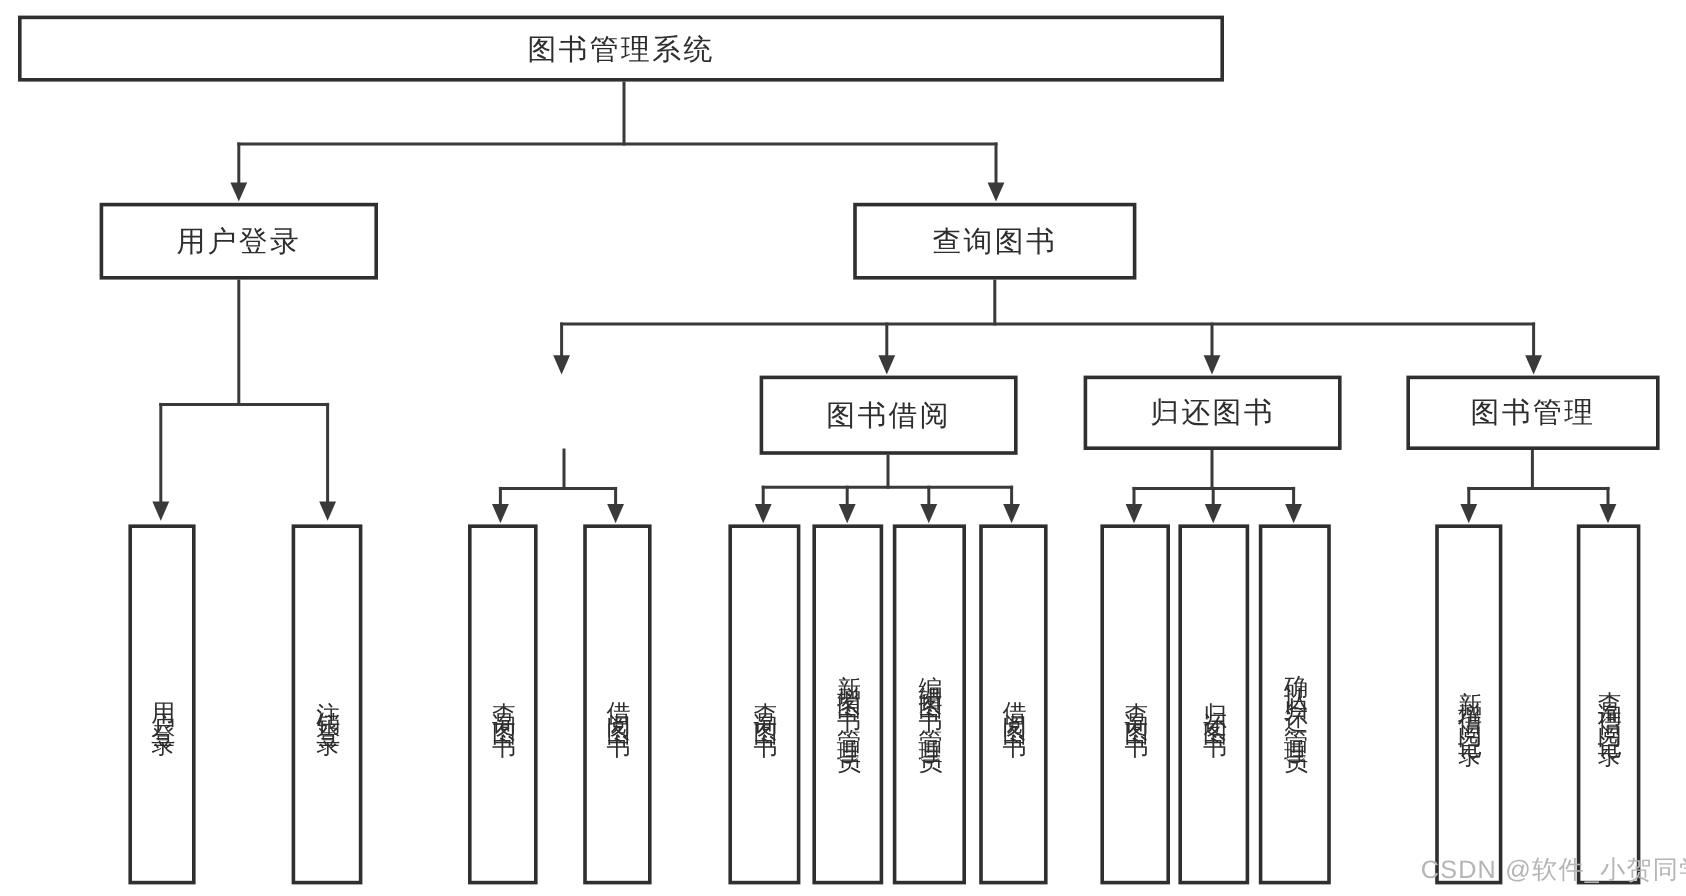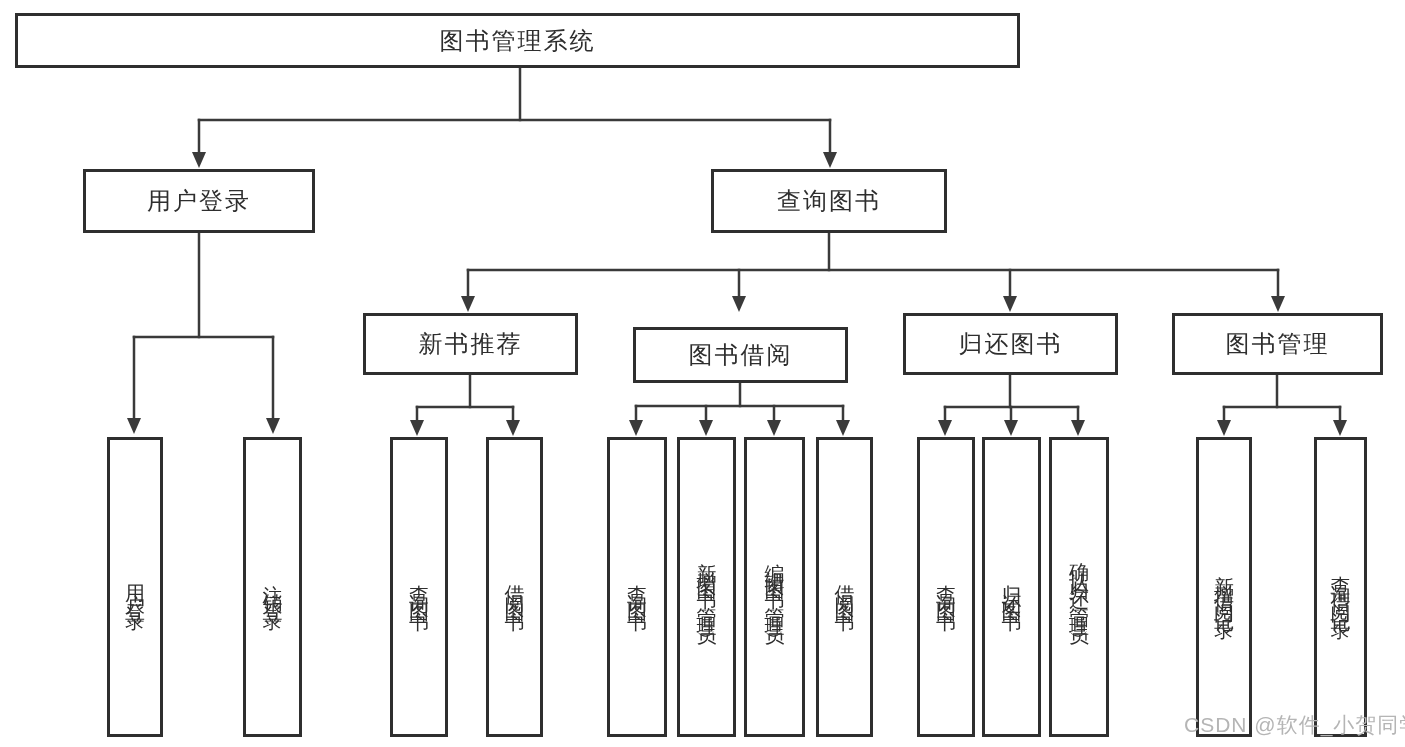--- a/index.html
+++ b/index.html
@@ -121,24 +121,21 @@
     <span>图书管理系统</span>
   </div>
 
   <div class="node h" style="left:83px;top:169px;width:232px;height:64px">
     <span>用户登录</span>
   </div>
   <div class="node h" style="left:711px;top:169px;width:236px;height:64px">
     <span>查询图书</span>
   </div>
 
-  <div class="node h" style="left:363px;top:313px;width:215px;height:62px">
-    <span>新书推荐</span>
-  </div>
-  <div class="node h" style="left:633px;top:327px;width:215px;height:56px">
+  <div class="node h" style="left:633px;top:313px;width:215px;height:66px">
     <span>图书借阅</span>
   </div>
   <div class="node h" style="left:903px;top:313px;width:215px;height:62px">
     <span>归还图书</span>
   </div>
   <div class="node h" style="left:1172px;top:313px;width:211px;height:62px">
     <span>图书管理</span>
   </div>
 
   <div class="node v" style="left:107px;top:437px;width:56px;height:300px">

